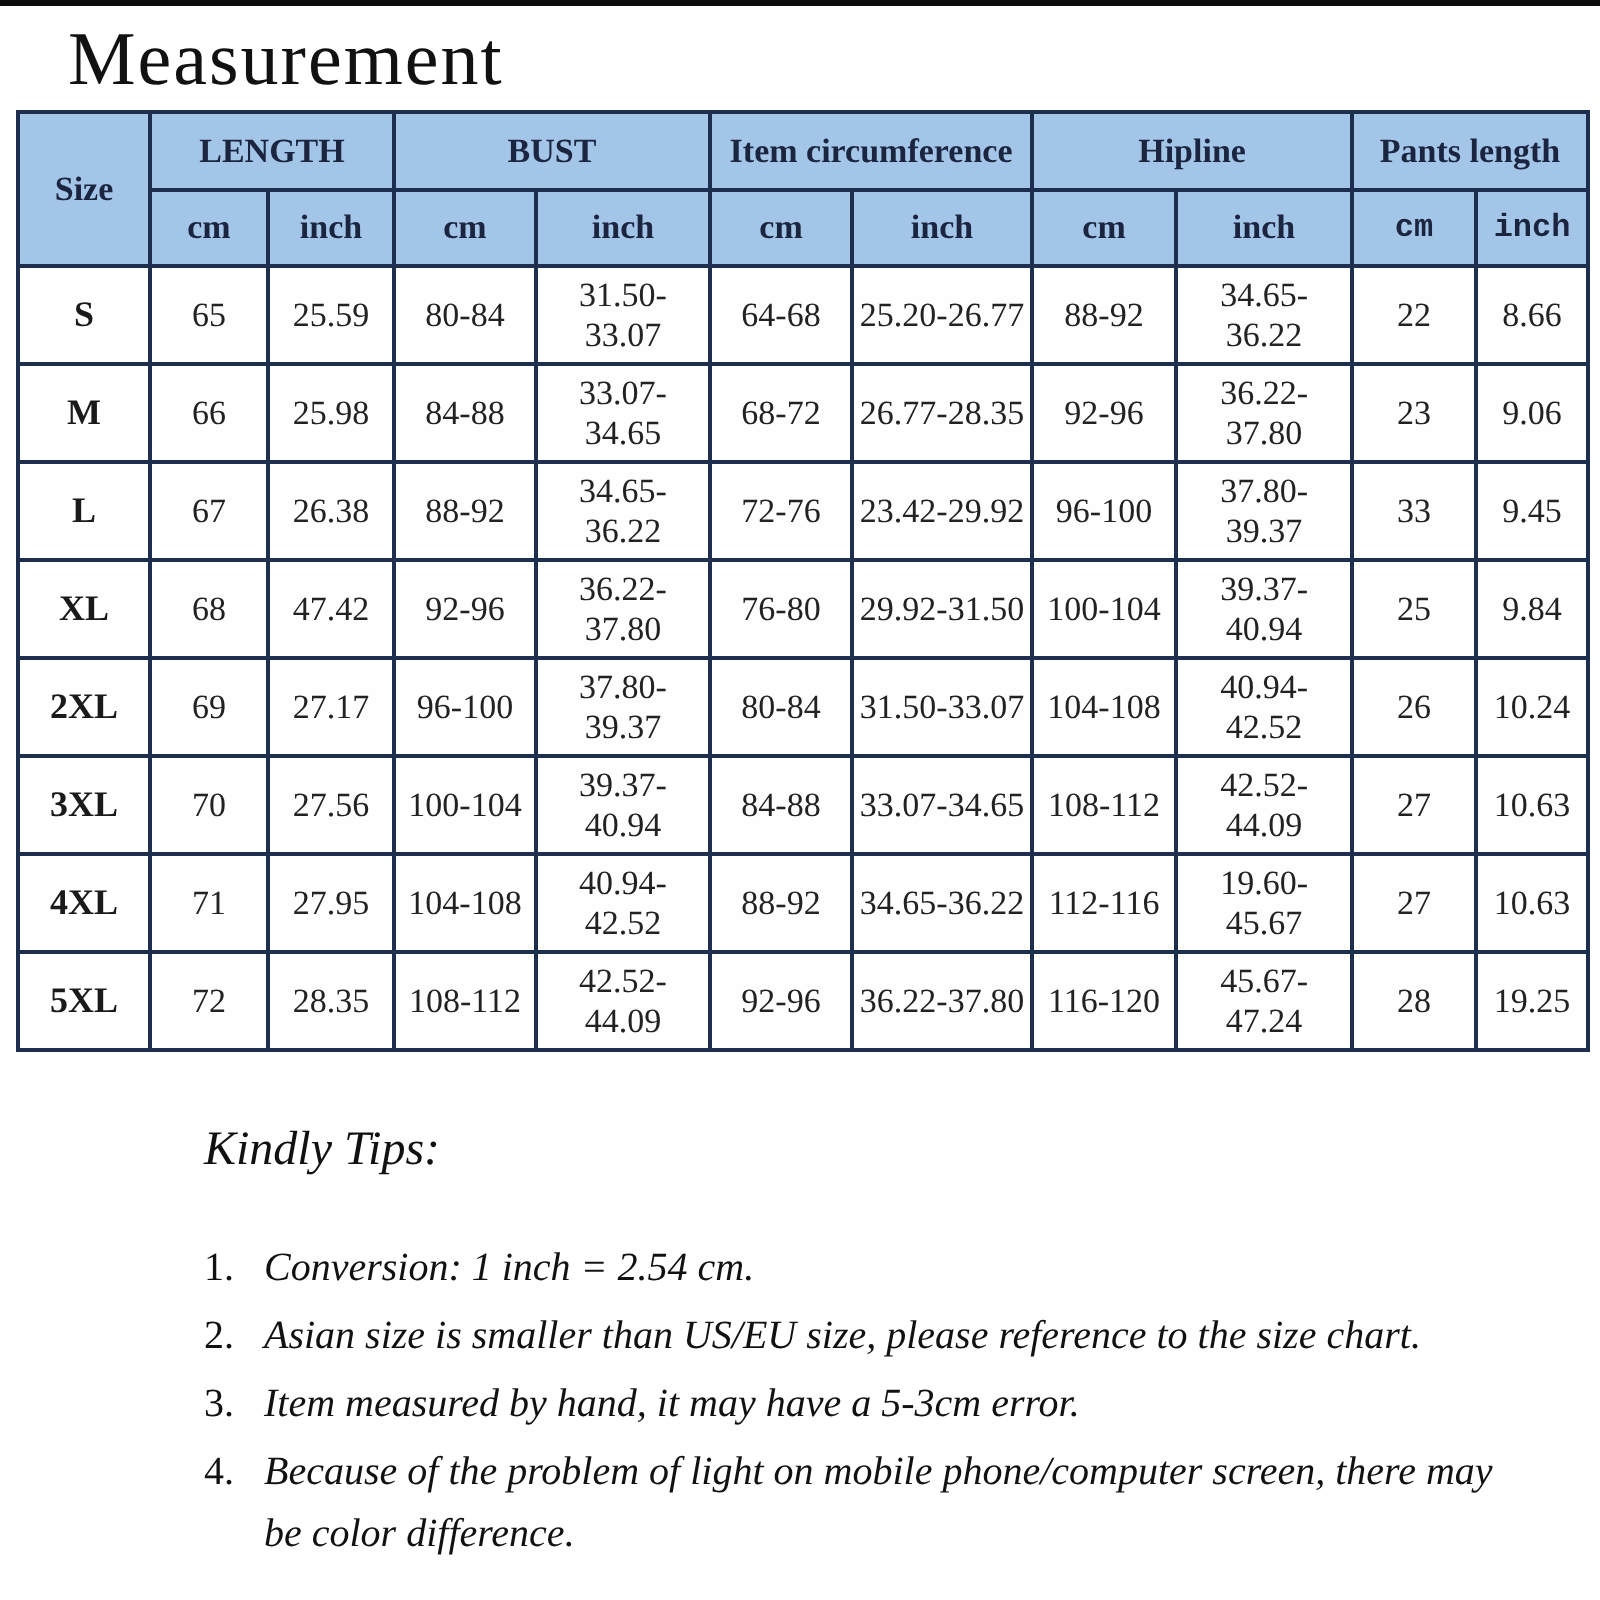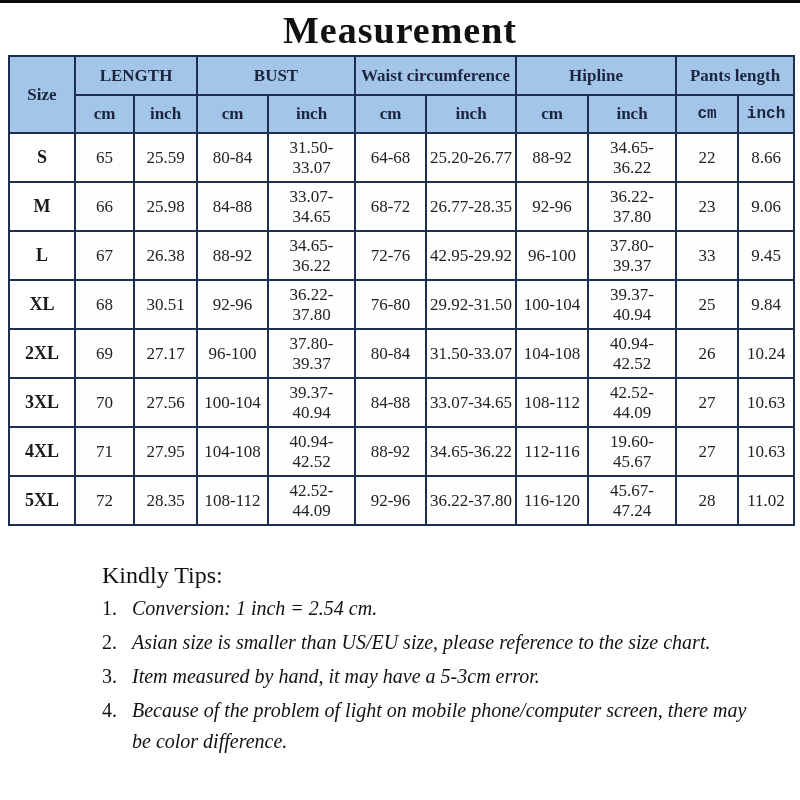--- a/index.html
+++ b/index.html
@@ -15,25 +15,26 @@
     background: #ffffff;
     font-family: "Liberation Serif", serif;
     color: #1a1a1a;
   }
   .topbar {
     width: 800px; height: 3px;
     background: var(--topbar);
   }
   h1.title {
     margin: 5px 0 3px 0;
-    text-align: center;
+    text-align: left;
     font-size: 38px;
-    font-weight: bold;
+    font-weight: normal;
     letter-spacing: 1px;
     color: #111;
+    padding-left: 34px;
   }
   table.measure {
     margin-left: 8px;
     width: 785px;
     border-collapse: collapse;
     table-layout: fixed;
   }
   table.measure th, table.measure td {
     border: 2px solid var(--border);
     text-align: center;
@@ -65,21 +66,22 @@
     background: #fefefe;
     color: #222;
   }
   .tips {
     margin: 36px 0 0 102px;
     width: 648px;
   }
   .tips-heading {
     font-size: 24px;
     color: #111;
-    margin-bottom: 4px;
+    margin-bottom: 30px;
+    font-style: italic;
   }
   ol.tips-list {
     list-style: none;
     margin: 0; padding: 0;
   }
   ol.tips-list li {
     display: flex;
     font-size: 20px;
     line-height: 1.55;
     margin-bottom: 3px;
@@ -112,21 +114,21 @@
       <col style="width:72px">
       <col style="width:88px">
     <col style="width:62px">
       <col style="width:56px">
   </colgroup>
   <thead>
     <tr class="group-row">
       <th rowspan="2">Size</th>
       <th colspan="2">LENGTH</th>
       <th colspan="2">BUST</th>
-      <th colspan="2">Waist circumference</th>
+      <th colspan="2">Item circumference</th>
       <th colspan="2">Hipline</th>
       <th colspan="2">Pants length</th>
     </tr>
     <tr class="sub-row">
       <th>cm</th>
       <th>inch</th>
       <th>cm</th>
       <th>inch</th>
       <th>cm</th>
       <th>inch</th>
@@ -163,30 +165,30 @@
       <td>23</td>
       <td>9.06</td>
     </tr>
     <tr>
       <th class="size-cell">L</th>
       <td>67</td>
       <td>26.38</td>
       <td>88-92</td>
       <td>34.65-36.22</td>
       <td>72-76</td>
-      <td>42.95-29.92</td>
+      <td>23.42-29.92</td>
       <td>96-100</td>
       <td>37.80-39.37</td>
       <td>33</td>
       <td>9.45</td>
     </tr>
     <tr>
       <th class="size-cell">XL</th>
       <td>68</td>
-      <td>30.51</td>
+      <td>47.42</td>
       <td>92-96</td>
       <td>36.22-37.80</td>
       <td>76-80</td>
       <td>29.92-31.50</td>
       <td>100-104</td>
       <td>39.37-40.94</td>
       <td>25</td>
       <td>9.84</td>
     </tr>
     <tr>
@@ -232,21 +234,21 @@
       <th class="size-cell">5XL</th>
       <td>72</td>
       <td>28.35</td>
       <td>108-112</td>
       <td>42.52-44.09</td>
       <td>92-96</td>
       <td>36.22-37.80</td>
       <td>116-120</td>
       <td>45.67-47.24</td>
       <td>28</td>
-      <td>11.02</td>
+      <td>19.25</td>
     </tr>
   </tbody>
 </table>
 
 <div class="tips">
   <div class="tips-heading">Kindly Tips:</div>
   <ol class="tips-list">
     <li>
       <span class="num">1.</span>
       <span class="txt">Conversion: 1 inch = 2.54 cm.</span>

